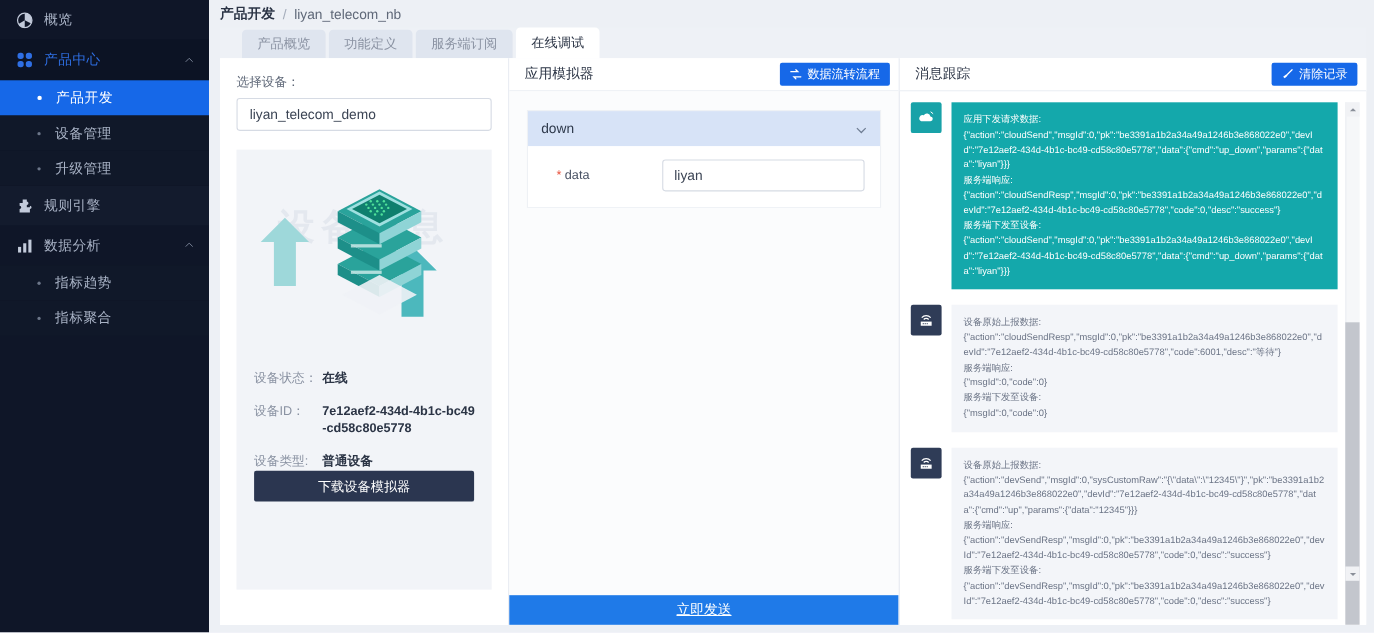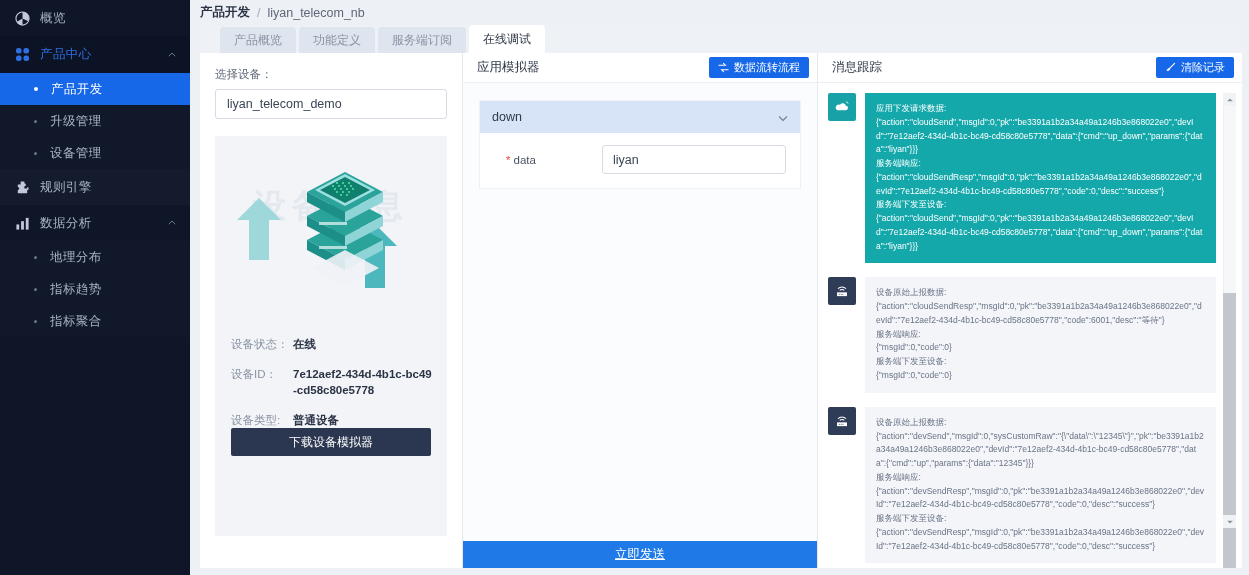--- a/index.html
+++ b/index.html
@@ -274,25 +274,25 @@
           </svg>
       </span>
     </div>
 
     <div class="nav-sub active">
       <span class="dot"></span>
       <span class="nav-label">产品开发</span>
     </div>
     <div class="nav-sub">
       <span class="dot"></span>
-      <span class="nav-label">升级管理</span>
+      <span class="nav-label">设备管理</span>
     </div>
     <div class="nav-sub">
       <span class="dot"></span>
-      <span class="nav-label">设备管理</span>
+      <span class="nav-label">升级管理</span>
     </div>
 
     <div class="nav-top nav-row-plain">
       <span class="nav-icon">
         <svg width="15" height="15" viewBox="0 0 16 16">
           <path d="M6 1.5h4v2a1.6 1.6 0 0 1 0 3.2V9H13v-1.6a1.6 1.6 0 0 1 0 3.2V14H3v-3.4a1.6 1.6 0 0 0 0-3.2V4.8h3z" fill="#c2cada"></path>
         </svg>
       </span>
       <span class="nav-label">规则引擎</span>
     </div>
@@ -306,24 +306,20 @@
         </svg>
       </span>
       <span class="nav-label">数据分析</span>
       <span class="caret">
         <svg width="8" height="8" viewBox="0 0 10 10">
             <path d="M1 6.5 L5 2.5 L9 6.5" fill="none" stroke="#7b8598" stroke-width="1.1"></path>
           </svg>
       </span>
     </div>
 
-    <div class="nav-sub">
-      <span class="dot"></span>
-      <span class="nav-label">地理分布</span>
-    </div>
     <div class="nav-sub">
       <span class="dot"></span>
       <span class="nav-label">指标趋势</span>
     </div>
     <div class="nav-sub">
       <span class="dot"></span>
       <span class="nav-label">指标聚合</span>
     </div>
 
   </div>

